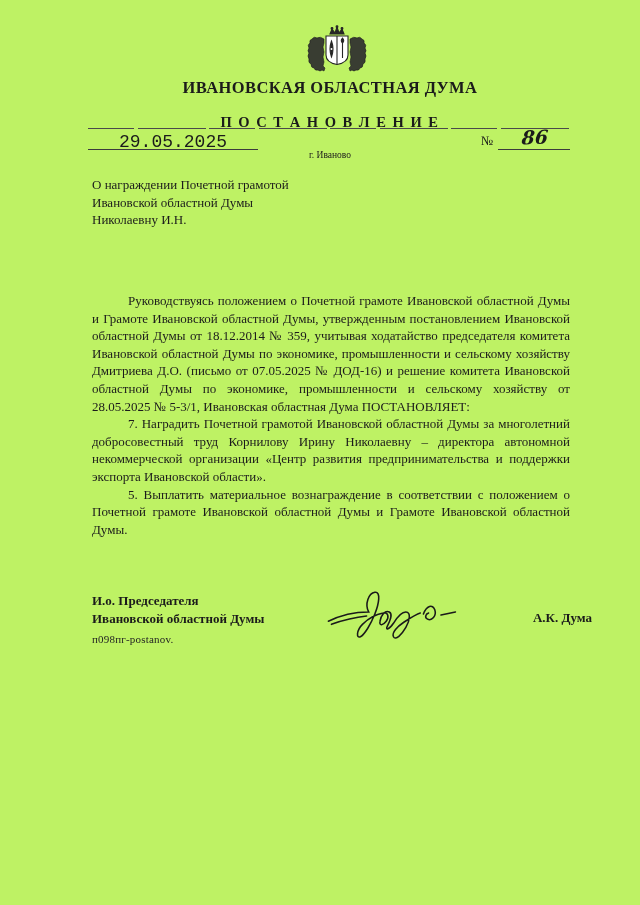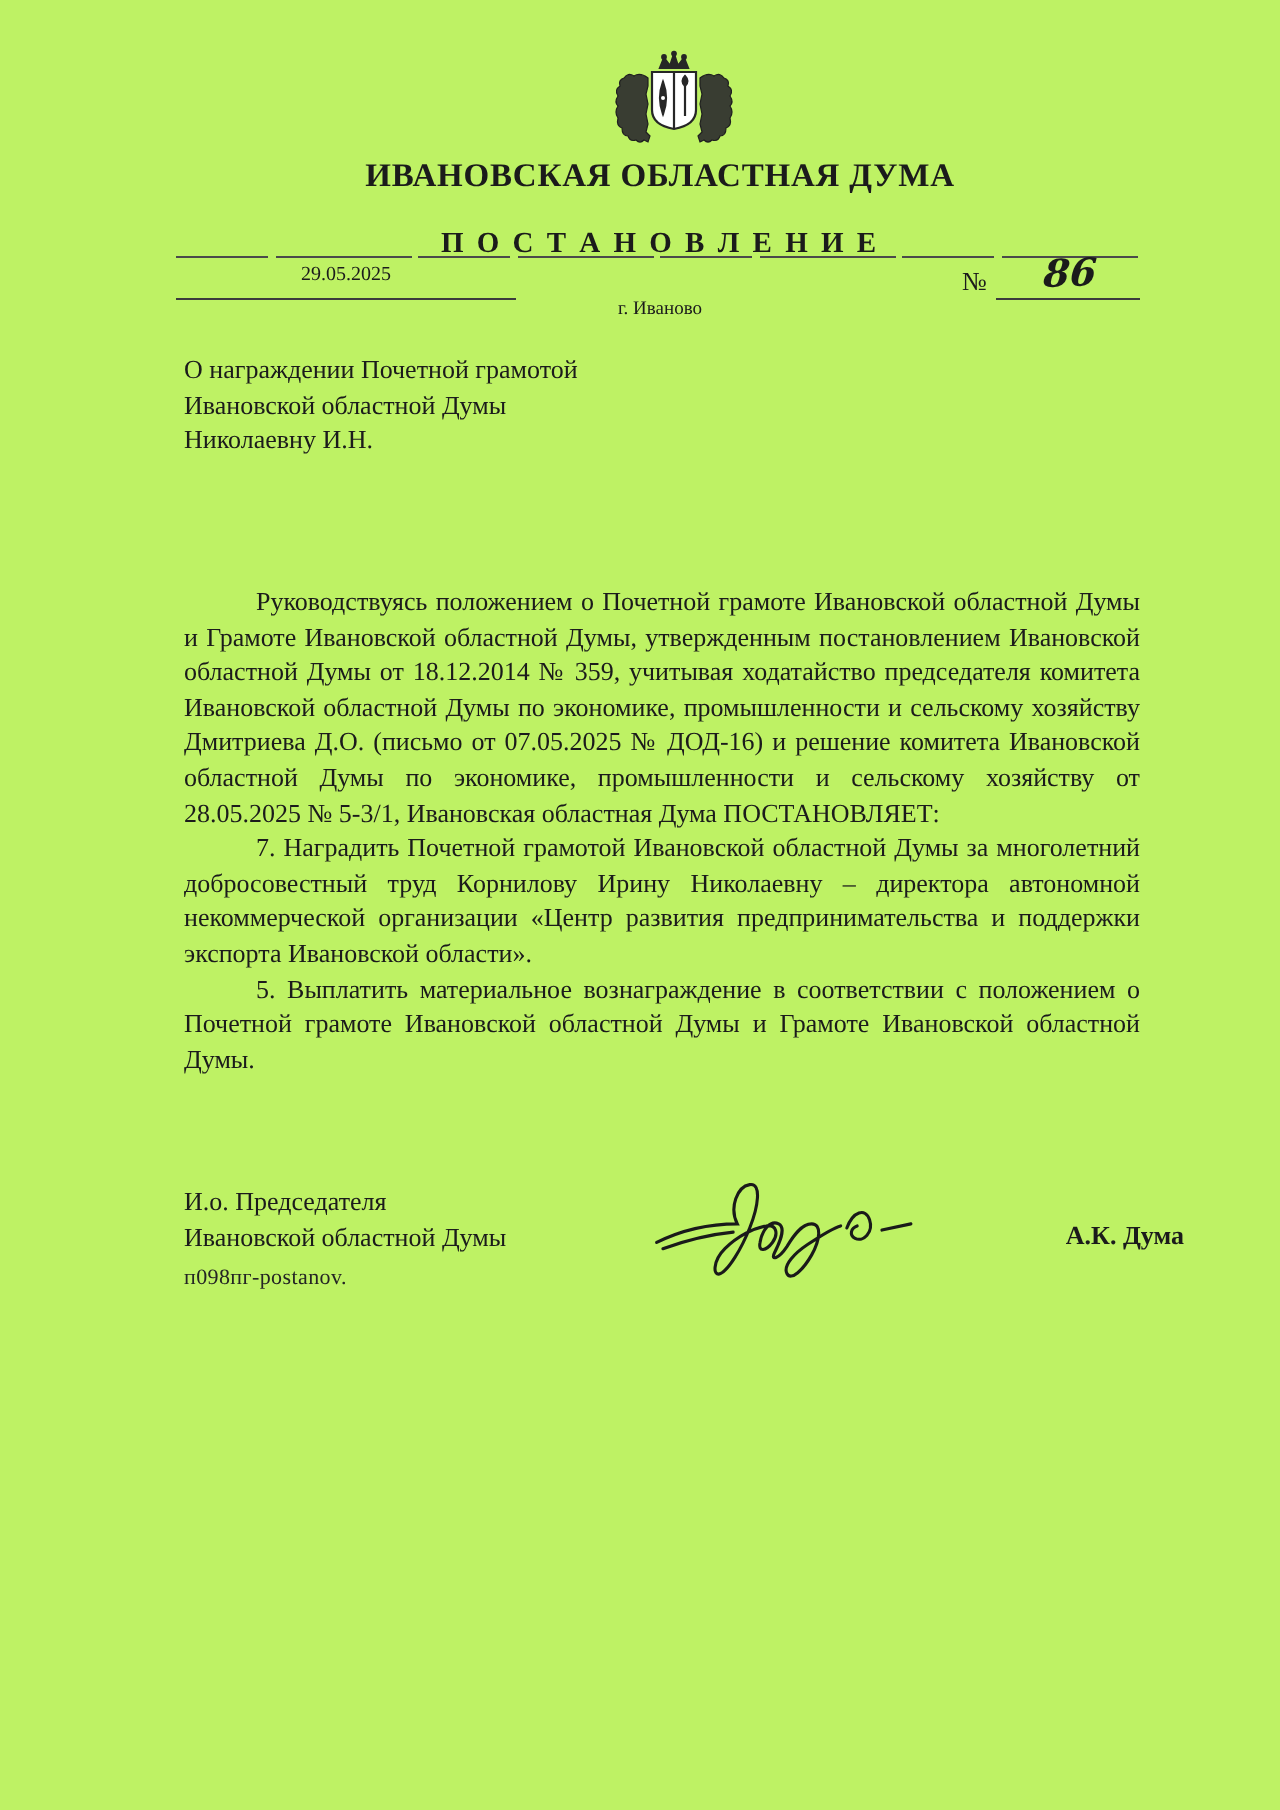--- a/index.html
+++ b/index.html
@@ -17,35 +17,35 @@
   .doc-type {
     position:absolute; top:102px; left:90px; width:480px;
     text-align:center; font-weight:bold; font-size:14.5px; letter-spacing:1.5px;margin-top:12px;
   }
   .header-rule {
     position:absolute; top:128px; left:88px; width:484px; height:1px;
     background:repeating-linear-gradient(90deg,#4a4a4a 0 46px,transparent 46px 50px,#4a4a4a 50px 118px,transparent 118px 121px);
   }
   .date-text {
     position:absolute; top:132px; left:88px; width:170px;
-    text-align:center; font-size:10px;
+    text-align:center; font-size:18px;font-family:Liberation Mono, monospace;
   }
   .date-underline { position:absolute; top:149px; left:88px; width:170px; border-top:1px solid #3c3c3c; }
   .num-label { position:absolute; top:133px; left:481px; font-size:13px; }
   .num-value {
     position:absolute; top:126px; left:500px; width:70px; text-align:center;
     font-family:"DejaVu Serif", serif; font-style:italic; font-weight:bold;
     font-size:19px; transform:rotate(-2deg) skewX(-6deg);
   }
   .num-underline { position:absolute; top:149px; left:498px; width:72px; border-top:1px solid #3c3c3c; }
   .city { position:absolute; top:150px; left:90px; width:480px; text-align:center; font-size:9.5px; }
   .subject { position:absolute; top:176px; left:92px; width:320px; font-size:13px; line-height:17.6px; }
   .body-block { position:absolute; top:244px; left:92px; width:478px; font-size:13px; line-height:17.6px; text-align:justify;margin-top:48px; }
   .body-block p { margin:0; text-indent:36px; }
-  .sig-left { position:absolute; top:592px; left:92px; font-size:13px; font-weight:normal; line-height:17.6px; }
+  .sig-left { position:absolute; top:592px; left:92px; font-size:13px; font-weight:bold; line-height:17.6px; }
   .sig-scrawl { position:absolute; top:583px; left:325px; width:140px; height:62px; }
   .sig-name { position:absolute; top:610px; left:452px; width:140px; text-align:right; font-size:13px; font-weight:bold; }
   .footer-tag { position:absolute; top:633px; left:92px; font-size:11px; letter-spacing:0.2px; color:#242424; }
 </style>
 </head>
 <body>
 
 <div class="page">
 
   <div class="arms">

